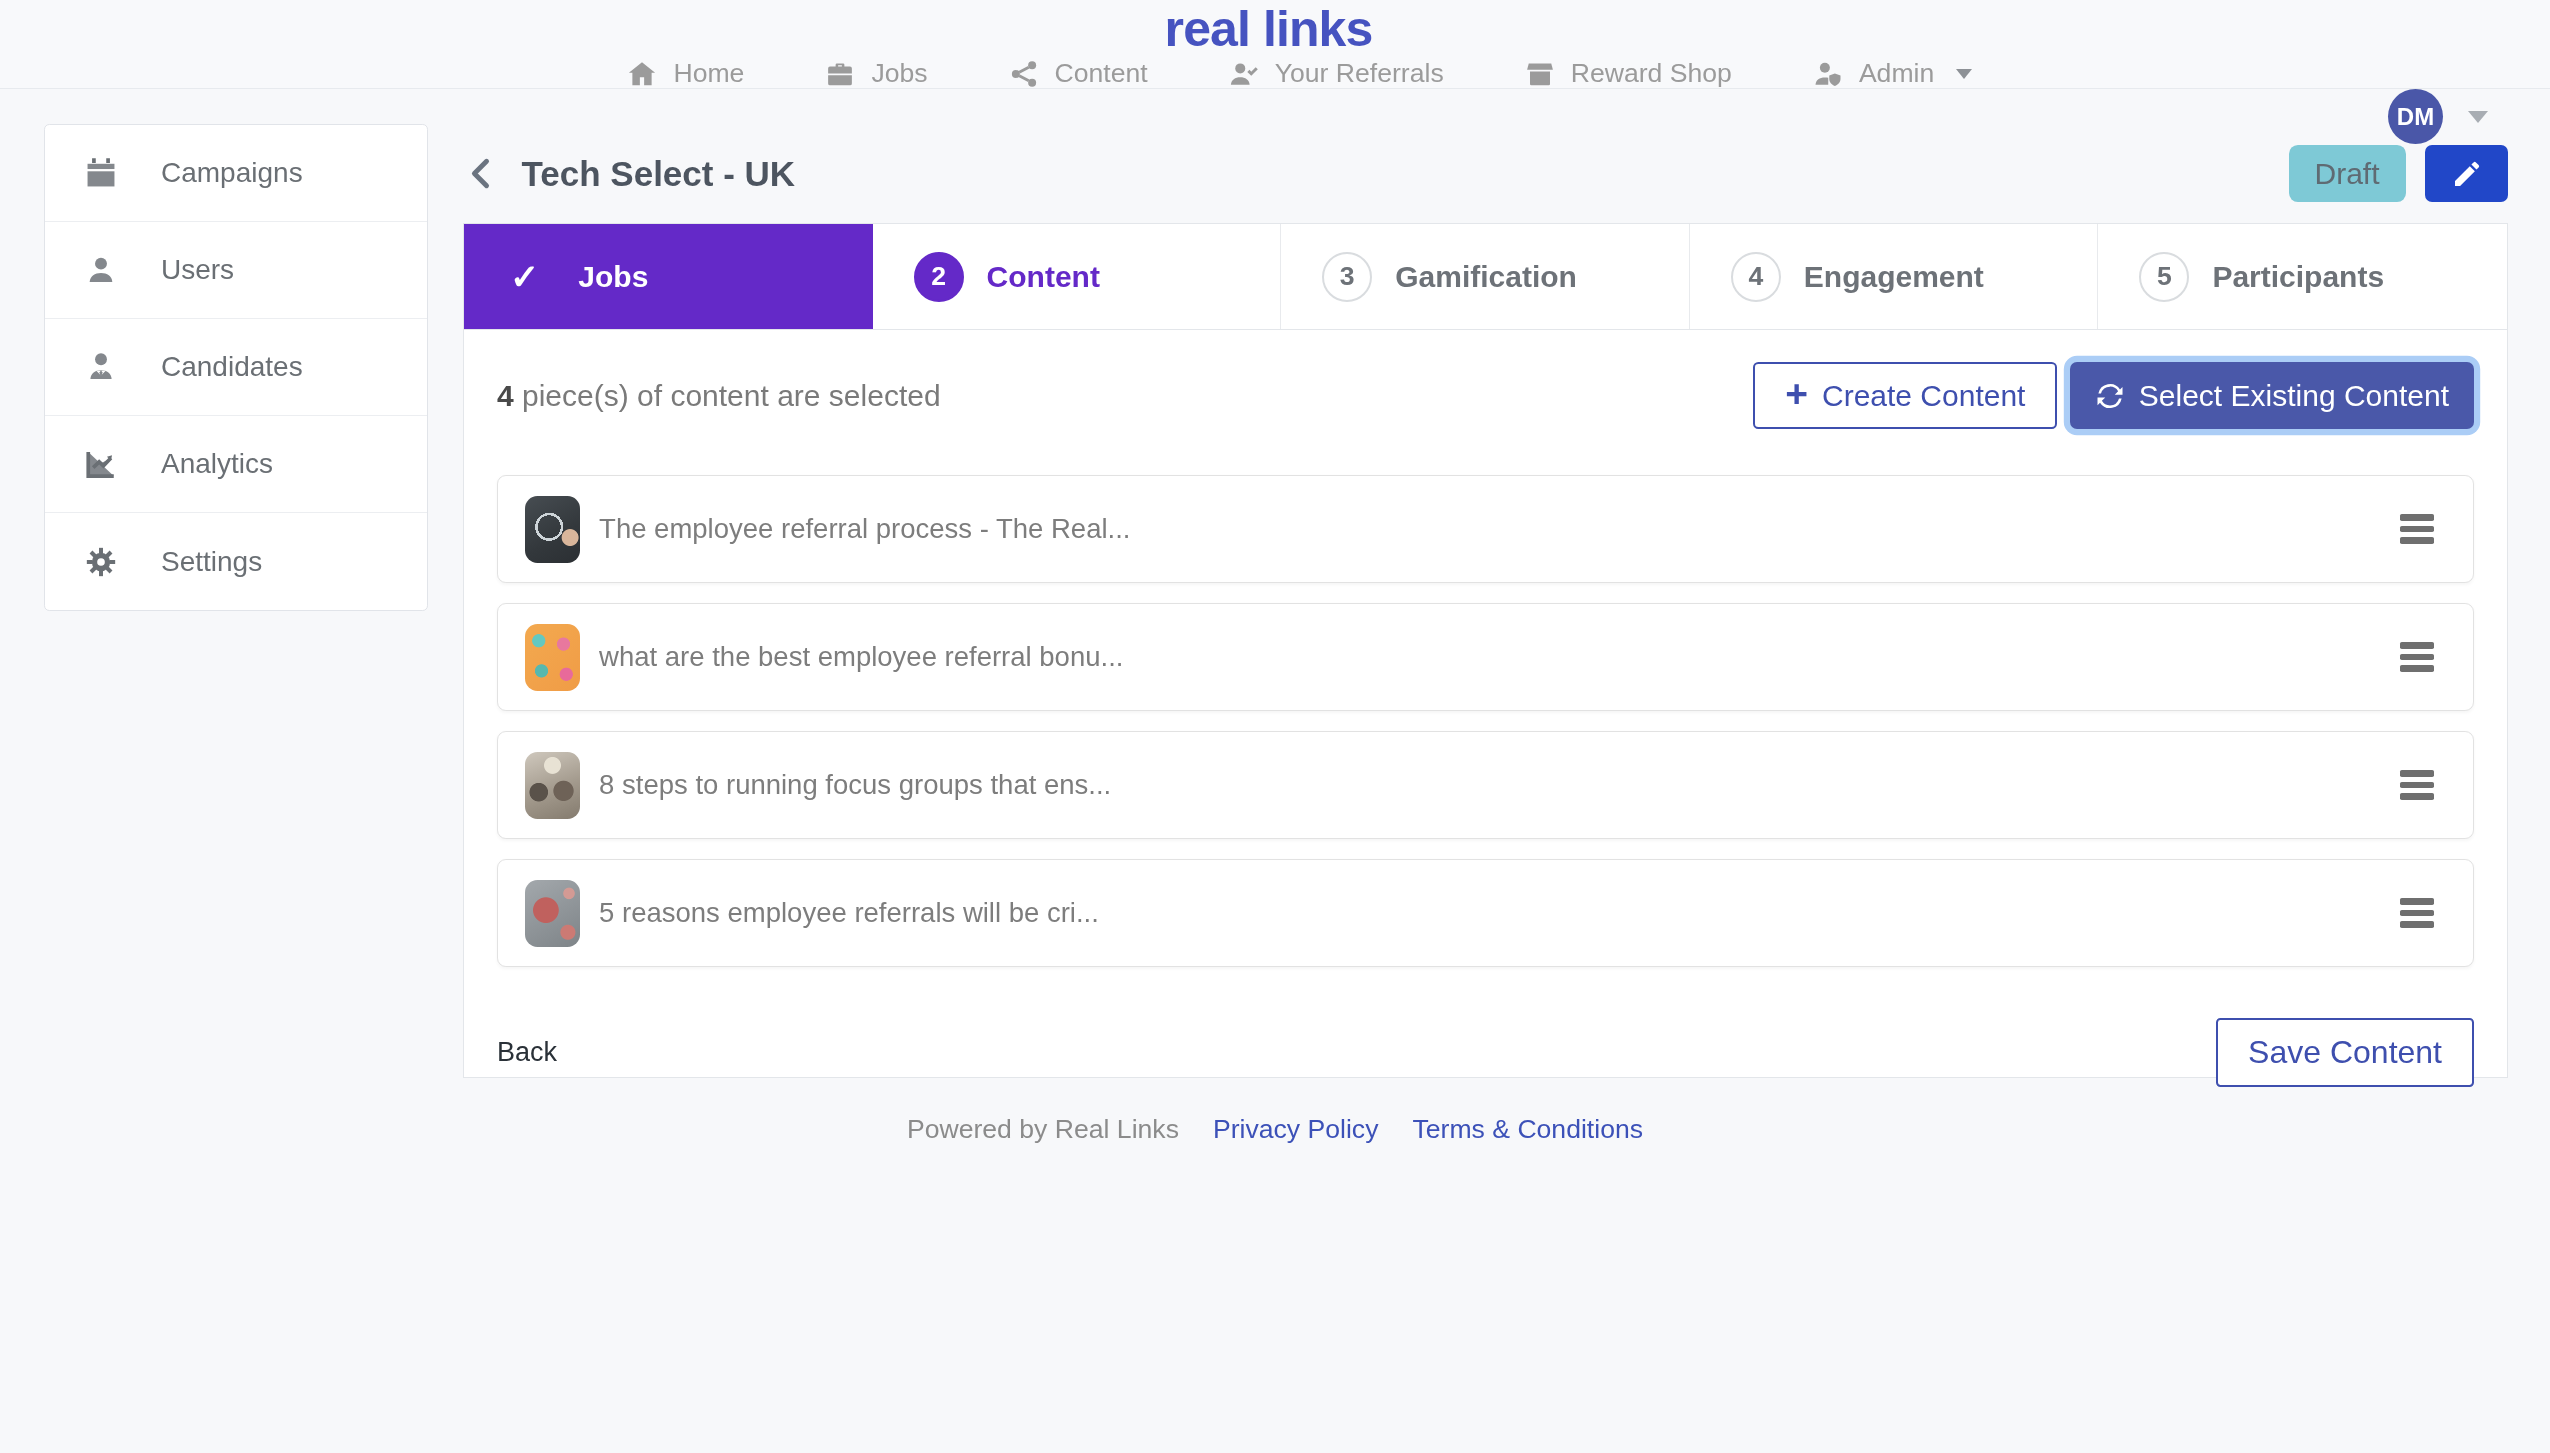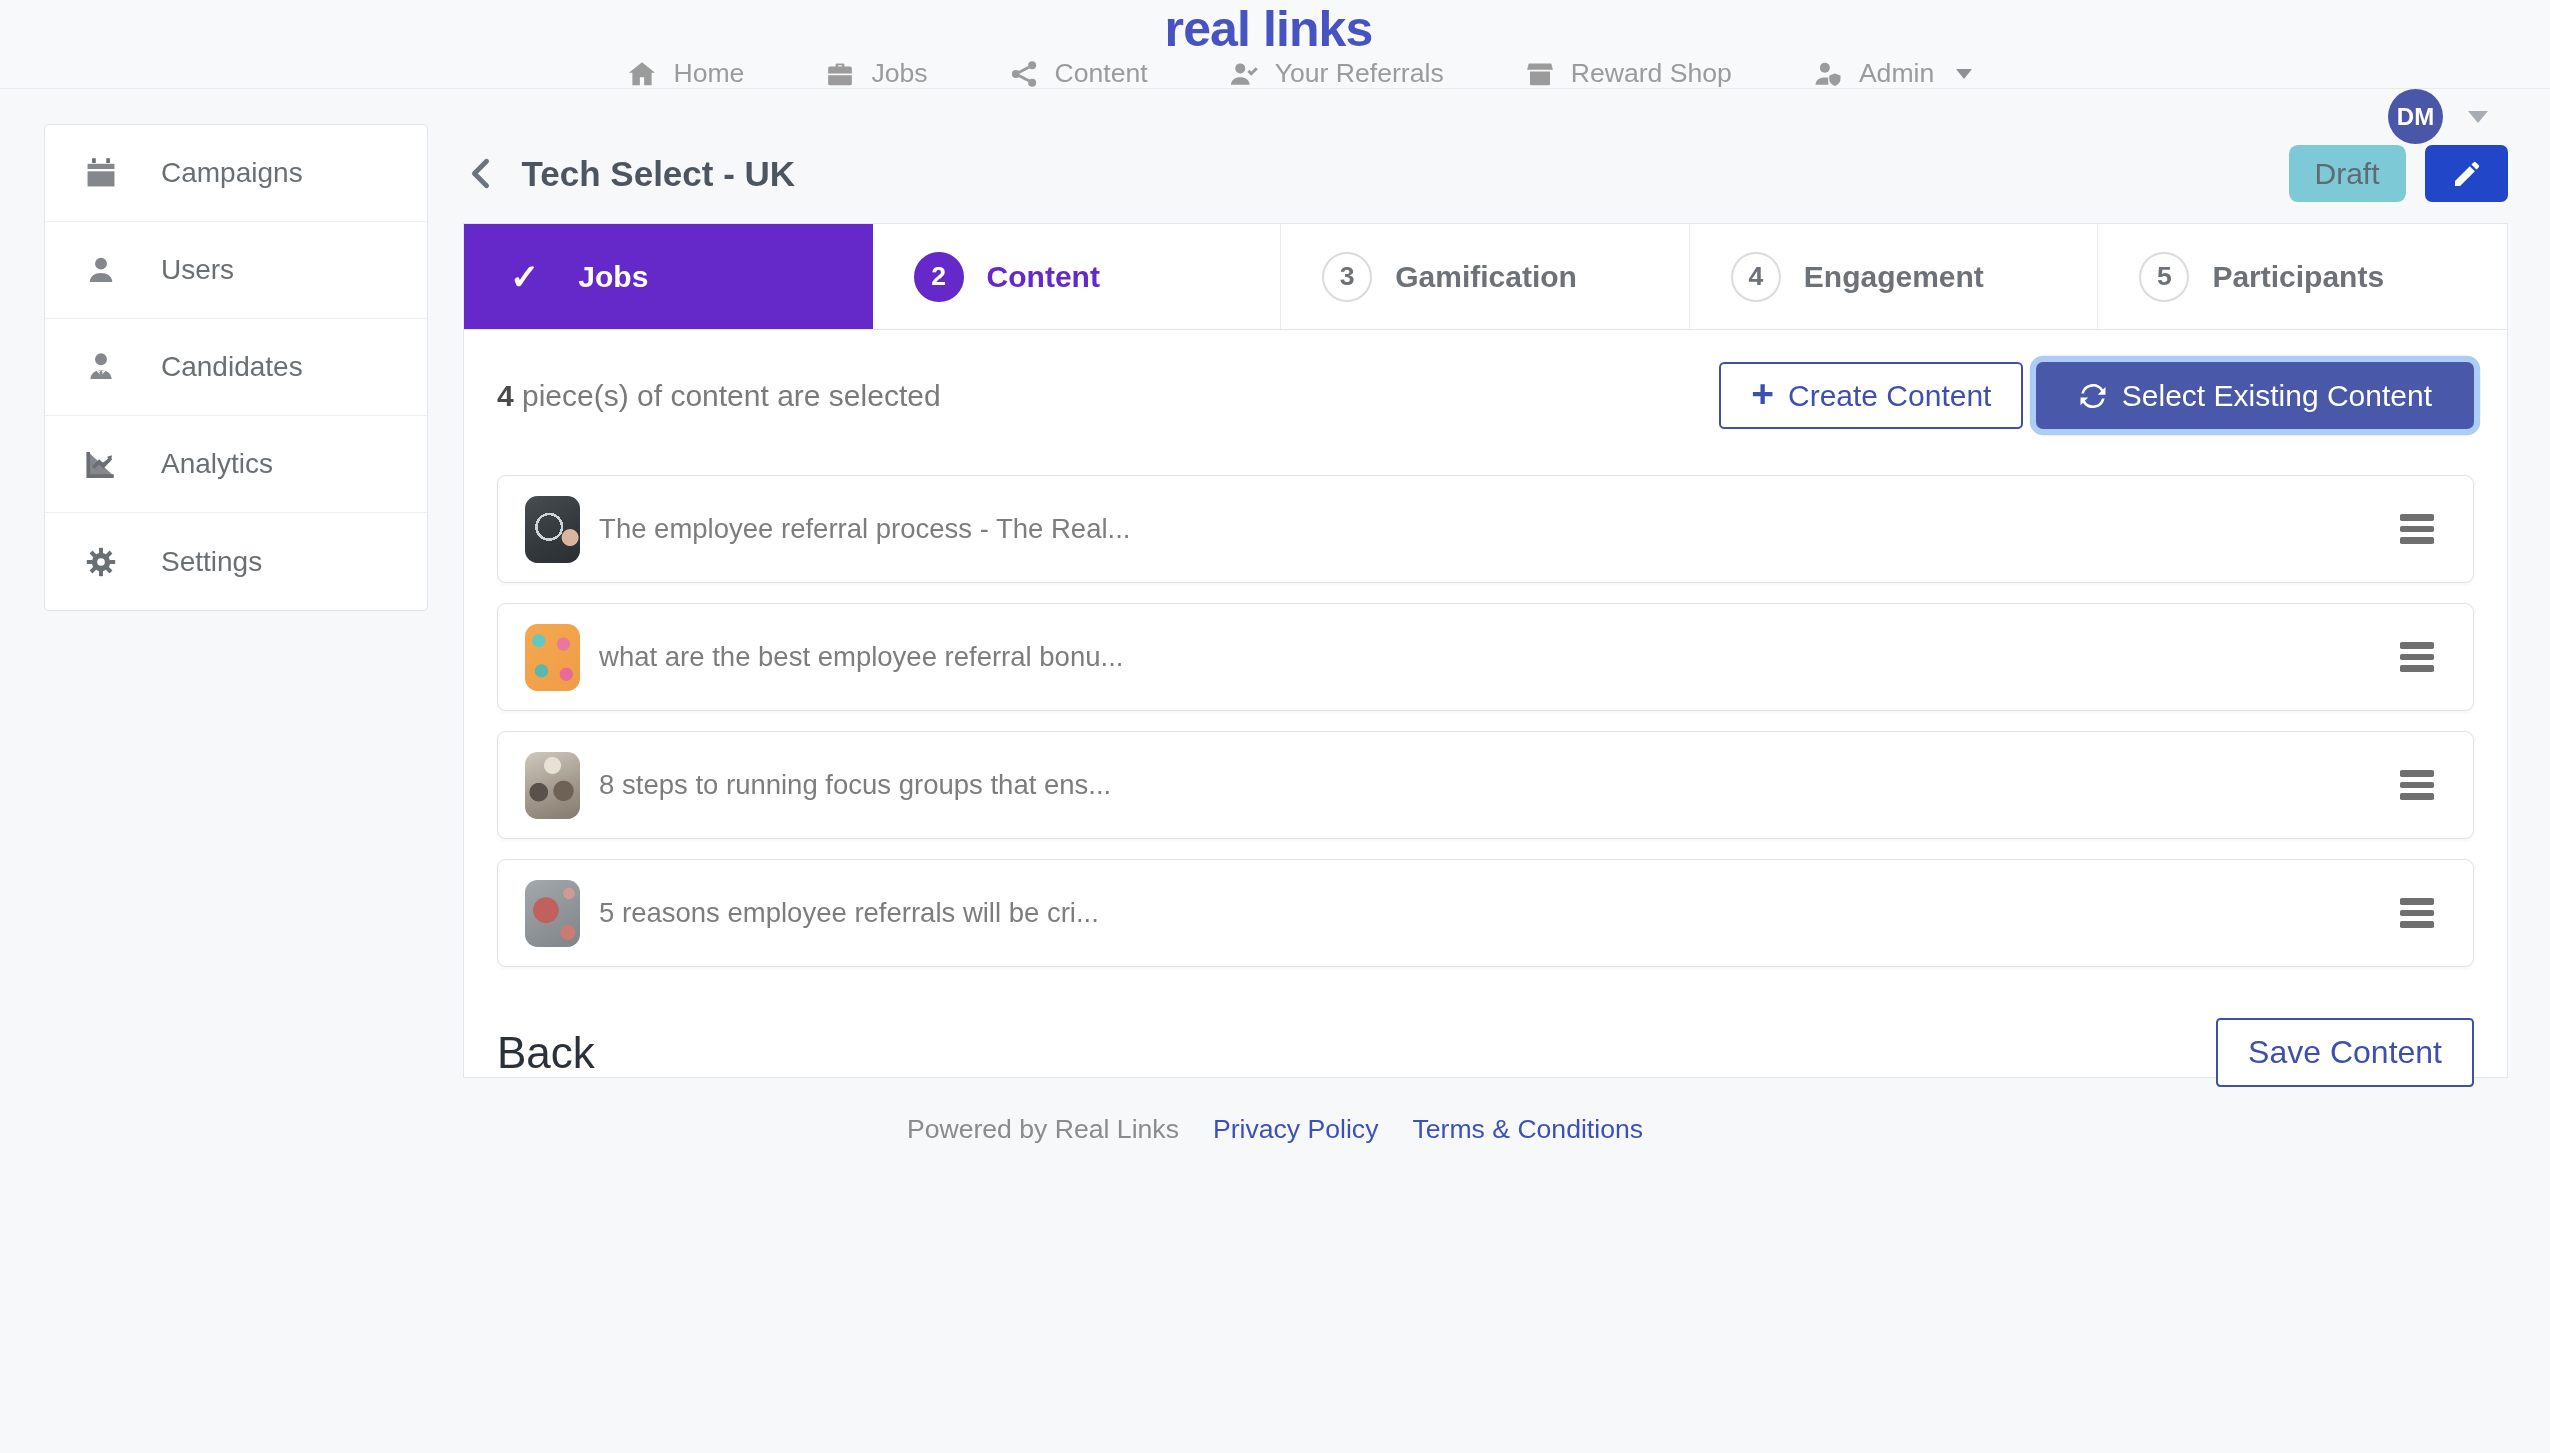--- a/index.html
+++ b/index.html
@@ -96,21 +96,21 @@
   .selected-text { font-size:30px; color:#7a7a7a; }
   .selected-text b { color:#4a4a4a; font-weight:700; }
   .header-buttons { margin-left:auto; display:flex; align-items:center; gap:12.4px; }
   .btn { font-family:inherit; cursor:pointer; display:flex; align-items:center; justify-content:center; }
   .btn-outline {
     height:67px; padding:0 30px; background:#fff; border:2.7px solid #3e4fae;
     border-radius:5.3px; color:#3e4fae; font-size:30px; gap:14px;
   }
   .btn-outline .plus { font-size:39px; font-weight:700; line-height:1; margin-top:-3.5px; }
   .btn-filled {
-    height:67px; padding:0 42px; background:#4a58a9; border:none;
+    height:67px; padding:0 25px; background:#4a58a9; border:none;
     border-radius:7px; color:#fff; font-size:30px; gap:14px;
   }
   .btn-filled svg { width:30px; height:30px; fill:#fff; }
   .focus-ring { box-shadow:0 0 0 6.2px #abcdf6; }
 
   .content-list { margin-top:46px; display:flex; flex-direction:column; gap:20px; }
   .content-row {
     height:108px; background:#fff; border:1.8px solid #e2e2e2; border-radius:8.9px;
     box-shadow:0 1.8px 3.5px rgba(0,0,0,0.04);
     display:flex; align-items:center; padding:0 39px 0 26.6px; cursor:pointer;
@@ -142,21 +142,21 @@
       radial-gradient(circle at 38% 45%, #c0615e 0 12.4px, transparent 13.3px),
       radial-gradient(circle at 78% 78%, #cc7a74 0 7px, transparent 8px),
       radial-gradient(circle at 80% 20%, #d39a94 0 5.3px, transparent 6.2px),
       linear-gradient(150deg, #a3a8ac, #7e8488);
   }
   .row-title { font-size:27.5px; color:#7d7d7d; }
   .drag-handle { margin-left:auto; display:flex; flex-direction:column; gap:5.3px; cursor:grab; padding:5.3px 0; }
   .drag-handle i { display:block; width:34px; height:6.2px; background:#6f6f6f; border-radius:1.8px; }
 
   .step-actions { margin-top:51px; height:69px; display:flex; align-items:center; }
-  .back-link { font-size:44px; color:#2a3138; cursor:pointer; }
+  .back-link { font-size:27px; color:#2a3138; cursor:pointer; }
   .action-buttons { margin-left:auto; display:flex; align-items:center; gap:14px; }
   .btn-save {
     height:69px; padding:0 30px; background:#fff; border:2.7px solid #3e4fae;
     border-radius:4.4px; color:#3e4fae; font-size:32px;
   }
   .btn-next {
     height:69px; padding:0 30px; background:#4a58a9; border:none;
     border-radius:4.4px; color:#fff; font-size:32px;
   }
 

